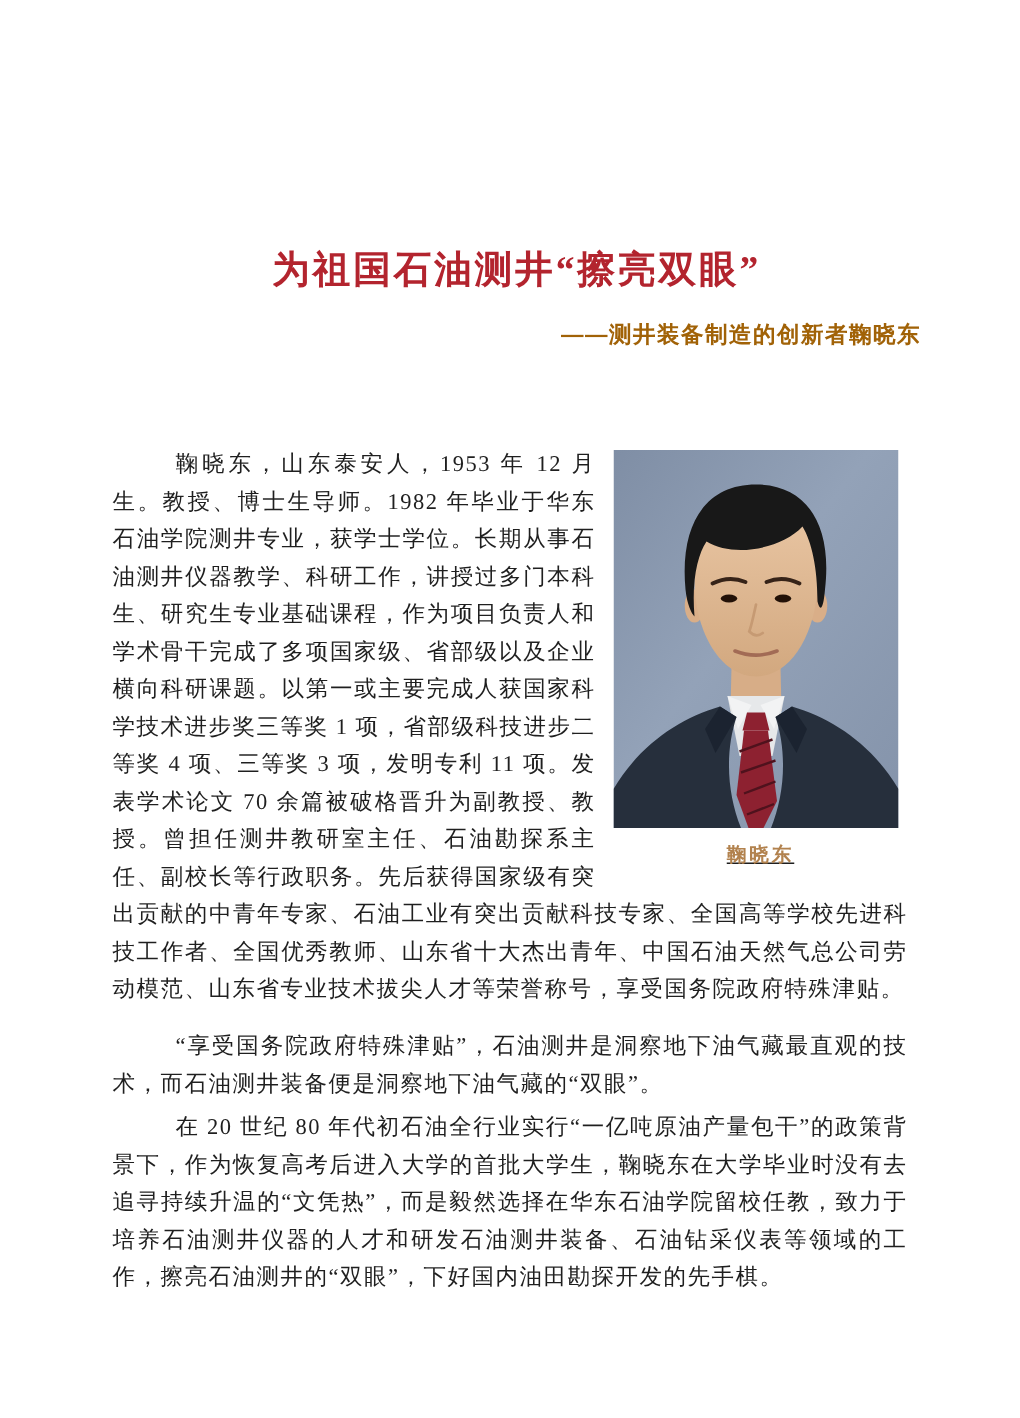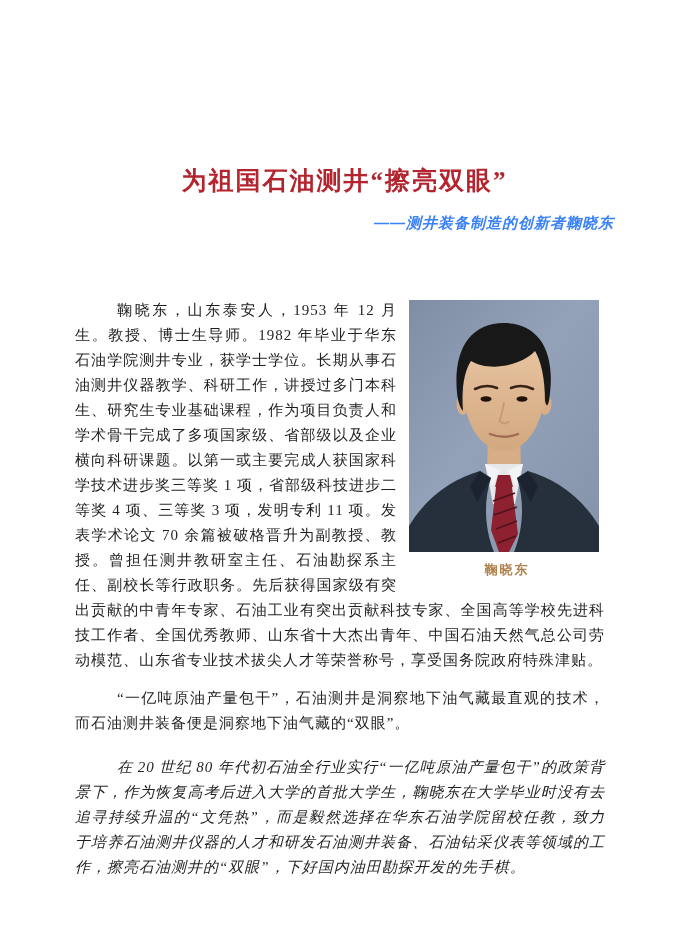--- a/index.html
+++ b/index.html
@@ -22,39 +22,39 @@
     line-height: 32px;
     font-family: "Liberation Serif", "DejaVu Serif", serif;
   }
   .article-subtitle {
     margin: 17px 0 0 0;
     text-align: right;
     font-family: "Liberation Sans", "DejaVu Sans", sans-serif;
     font-weight: bold;
     font-size: 15px;
     letter-spacing: 1px;
-    color: #3b82f6;
-    font-style: italic;
+    color: #a16207;
   }
   .body-text {
     margin: 65px 75px 0 75px;
     font-size: 15px;
     line-height: 25px;
     letter-spacing: 1px;
     color: #1f1f1f;
     text-align: justify;
   }
   .body-text p { margin: 0; text-indent: 2.8em; }
   .body-text p.para-2 { margin-top: 13px; }
-  .body-text p.para-3 { margin-top: 19px; font-style: italic; }
+  .body-text p.para-3 { margin-top: 4px; }
   figure.portrait {
     float: right;
     width: 196px;
     margin: 2px 0 0 12px;
     padding: 0;
+    text-decoration: underline;
   }
   figure.portrait svg { display: block; }
   figure.portrait figcaption {
     text-align: center;
     font-size: 13px;
     font-weight: bold;
     letter-spacing: 2px;
     color: #b2824e;
     margin-top: 5px;
     font-family: "Liberation Sans", "DejaVu Sans", sans-serif;
@@ -111,17 +111,17 @@
         </g>
         <path d="M0 252 L0 226 C18 196 44 179 71 171 L82 178 C74 202 76 230 85 252 Z" fill="#262f3c"></path>
         <path d="M190 252 L190 226 C172 196 146 179 119 171 L108 178 C116 202 114 230 105 252 Z" fill="#262f3c"></path>
         <path d="M71 171 L82 178 L68 202 L61 186 Z" fill="#1b2330"></path>
         <path d="M119 171 L108 178 L122 202 L129 186 Z" fill="#1b2330"></path>
       </svg>
       <figcaption>鞠晓东</figcaption>
     </figure>
 
     <p class="para-1">鞠晓东，山东泰安人，1953 年 12 月生。教授、博士生导师。1982 年毕业于华东石油学院测井专业，获学士学位。长期从事石油测井仪器教学、科研工作，讲授过多门本科生、研究生专业基础课程，作为项目负责人和学术骨干完成了多项国家级、省部级以及企业横向科研课题。以第一或主要完成人获国家科学技术进步奖三等奖 1 项，省部级科技进步二等奖 4 项、三等奖 3 项，发明专利 11 项。发表学术论文 70 余篇被破格晋升为副教授、教授。曾担任测井教研室主任、石油勘探系主任、副校长等行政职务。先后获得国家级有突出贡献的中青年专家、石油工业有突出贡献科技专家、全国高等学校先进科技工作者、全国优秀教师、山东省十大杰出青年、中国石油天然气总公司劳动模范、山东省专业技术拔尖人才等荣誉称号，享受国务院政府特殊津贴。</p>
-    <p class="para-2">“一亿吨原油产量包干”，石油测井是洞察地下油气藏最直观的技术，而石油测井装备便是洞察地下油气藏的“双眼”。</p>
+    <p class="para-2">“享受国务院政府特殊津贴”，石油测井是洞察地下油气藏最直观的技术，而石油测井装备便是洞察地下油气藏的“双眼”。</p>
     <p class="para-3">在 20 世纪 80 年代初石油全行业实行“一亿吨原油产量包干”的政策背景下，作为恢复高考后进入大学的首批大学生，鞠晓东在大学毕业时没有去追寻持续升温的“文凭热”，而是毅然选择在华东石油学院留校任教，致力于培养石油测井仪器的人才和研发石油测井装备、石油钻采仪表等领域的工作，擦亮石油测井的“双眼”，下好国内油田勘探开发的先手棋。</p>
   </div>
 
 </div>
 
 </body></html>

